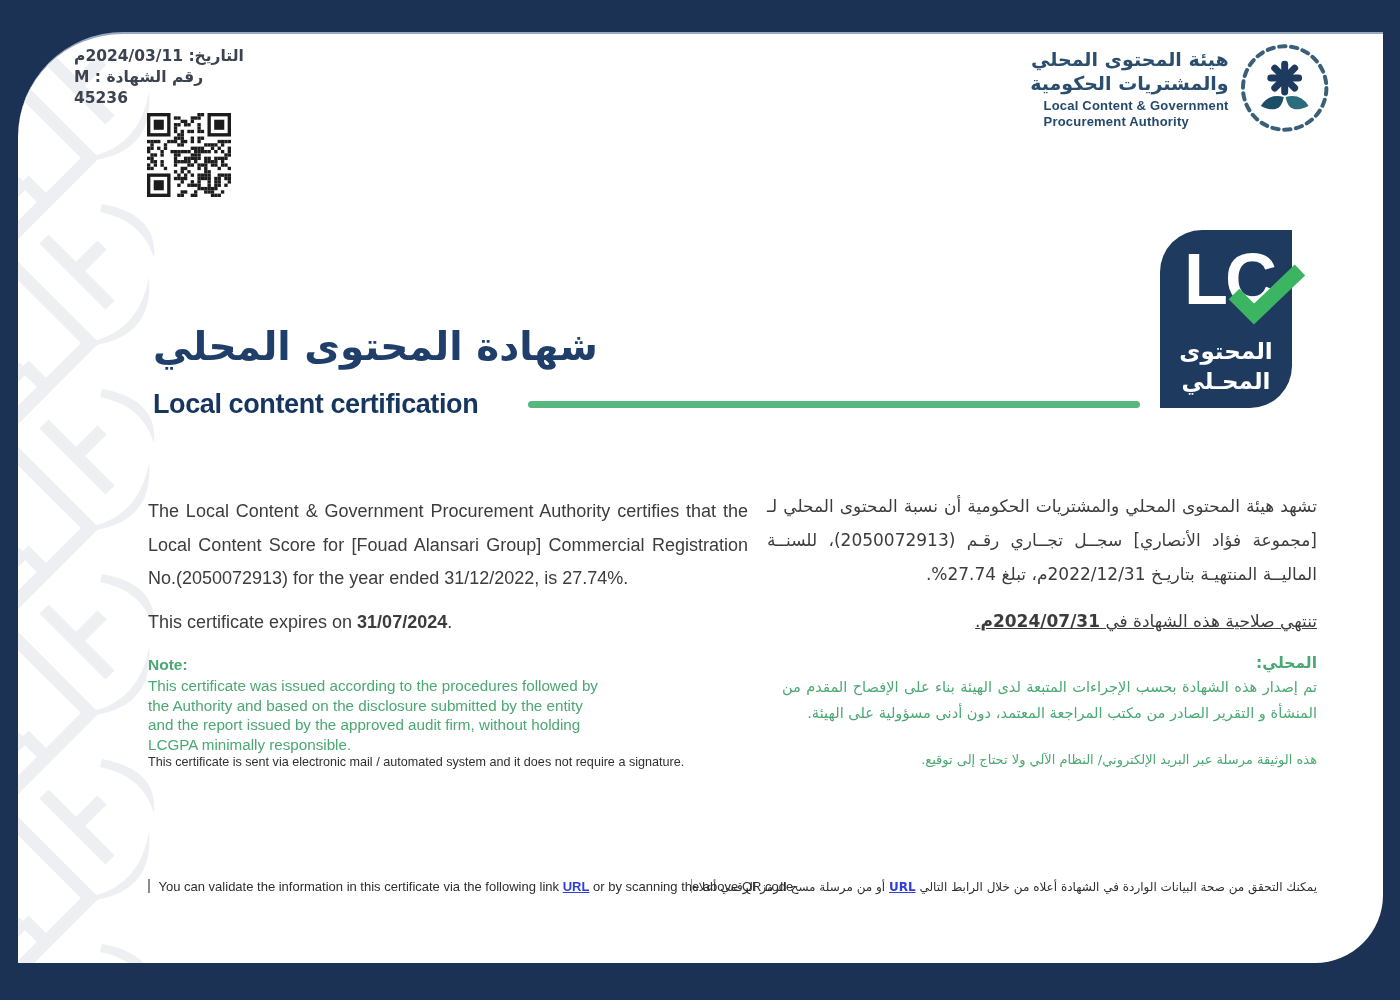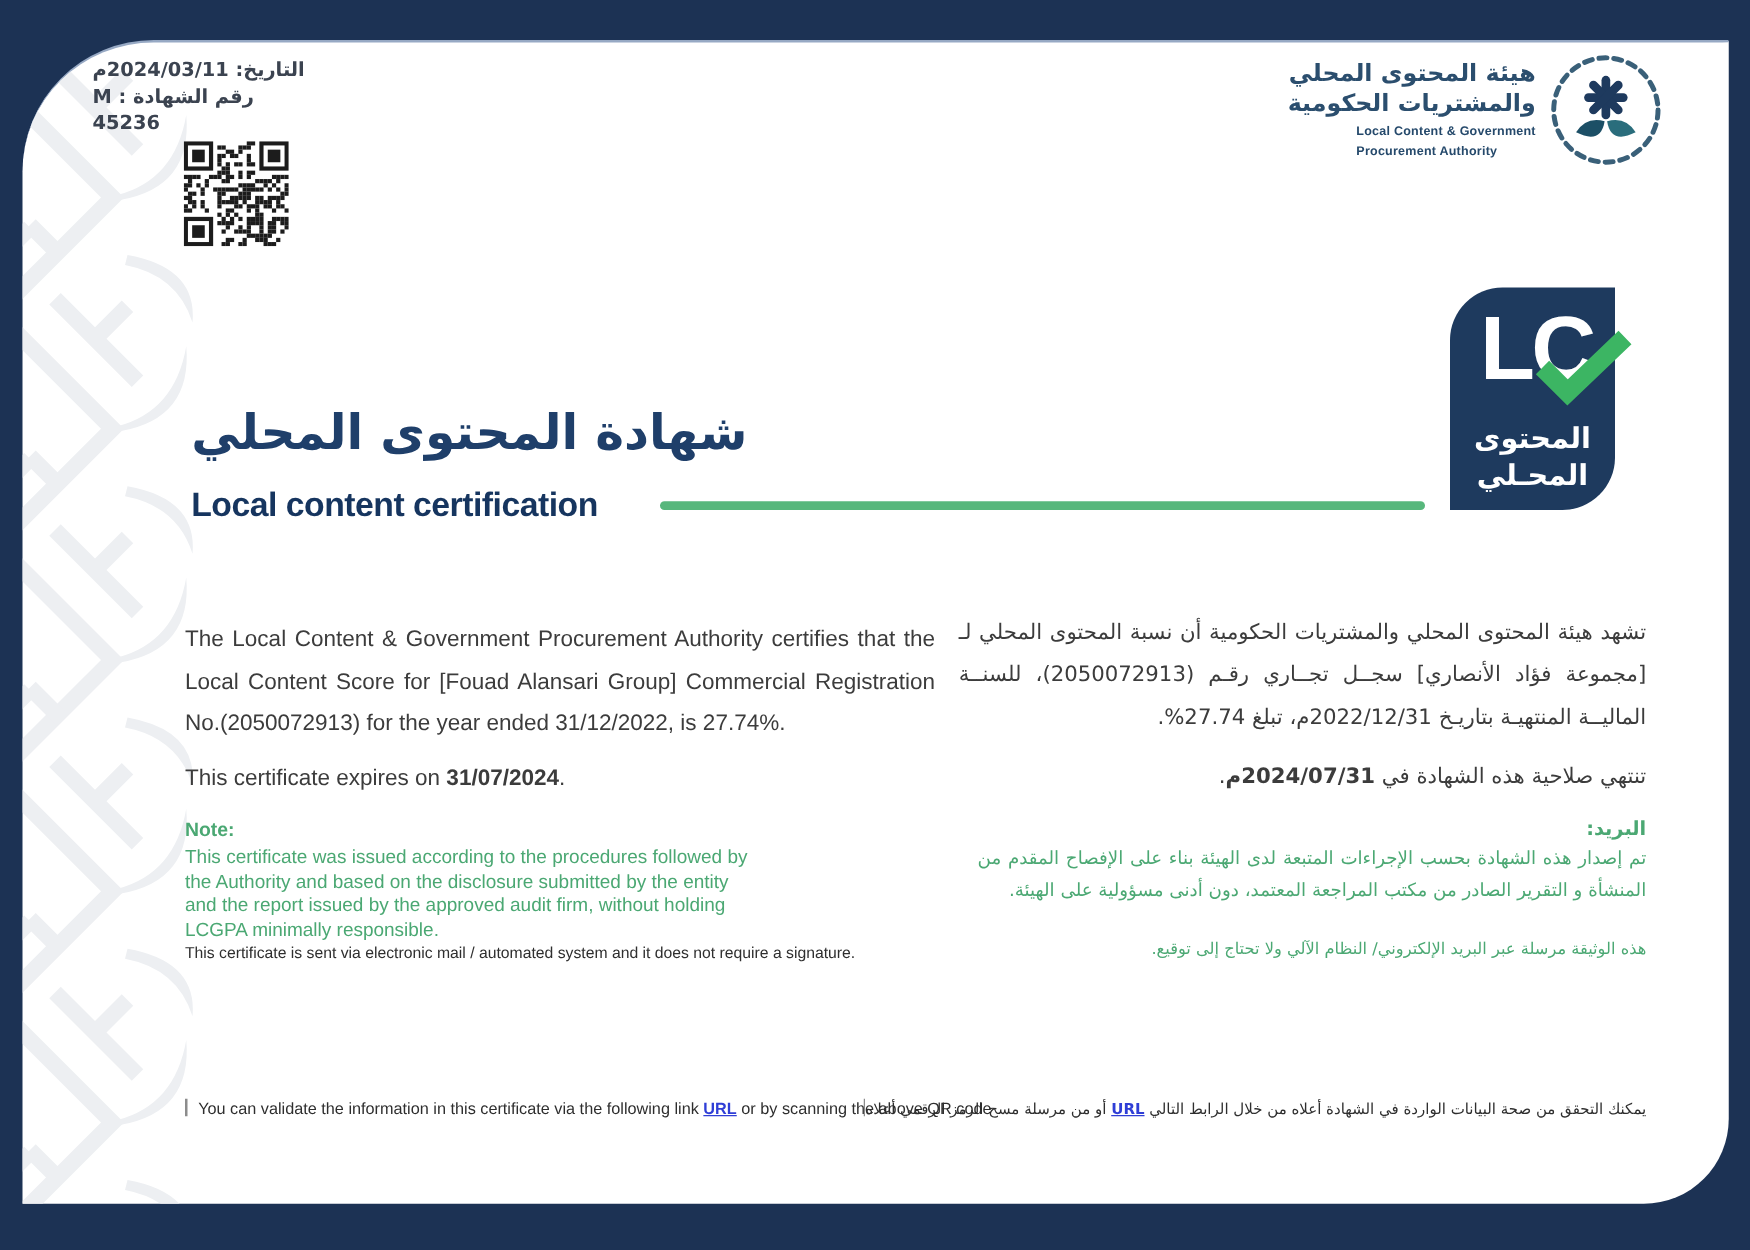--- a/index.html
+++ b/index.html
@@ -18,21 +18,21 @@
   
   .issue-block{
     position:absolute;left:56px;top:12px;width:186px;direction:rtl;text-align:left;
     font-family:"DejaVu Sans",sans-serif;font-size:15.5px;font-weight:700;color:#3b4350;line-height:21px;
   }
   .qr-wrap{position:absolute;left:129px;top:79px;width:84px;height:84px;}
   
   .authority{position:absolute;left:1000px;top:8px;width:312px;display:flex;align-items:flex-start;}
   .authority-text{width:212px;text-align:right;padding-top:6px;}
   .authority-ar{font-family:"DejaVu Sans",sans-serif;font-weight:700;color:#2b4e6e;font-size:19px;line-height:23.5px;}
-  .authority-en{display:inline-block;text-align:left;font-weight:700;color:#25496b;font-size:10px;line-height:16px;letter-spacing:.2px;margin-top:3px;}
+  .authority-en{display:inline-block;text-align:left;font-weight:700;color:#25496b;font-size:13px;line-height:16px;letter-spacing:.2px;margin-top:3px;}
   .emblem{margin-left:10px;}
   
   .lc-badge{
     position:absolute;left:1142px;top:196px;width:132px;height:178px;
     background:#1e3a5e;border-radius:42px 0 42px 0;
   }
   .lc-initials{
     position:absolute;left:24px;top:14px;color:#ffffff;
     font-weight:700;font-size:72px;letter-spacing:-3px;line-height:70px;
   }
@@ -49,21 +49,21 @@
   
   .cert-en{
     position:absolute;left:130px;top:443px;width:600px;
     font-size:18px;line-height:33.5px;color:#3c3c3c;text-align:justify;
   }
   .expiry-en{position:absolute;left:130px;top:560px;font-size:18px;color:#3c3c3c;}
   .cert-ar{
     position:absolute;right:66px;top:438px;width:550px;direction:rtl;
     font-family:"DejaVu Sans",sans-serif;font-size:17px;line-height:34px;color:#3c3c3c;text-align:justify;
   }
-  .expiry-ar{position:absolute;right:66px;top:560px;direction:rtl;font-family:"DejaVu Sans",sans-serif;font-size:17px;color:#3c3c3c;}
+  .expiry-ar{position:absolute;right:66px;top:560px;direction:rtl;font-family:"DejaVu Sans",sans-serif;font-size:17px;color:#3c3c3c;text-decoration:underline;}
   .bold{font-weight:700;}
   
   .note-en{position:absolute;left:130px;top:622px;width:458px;color:#4ba873;}
   .note-en .note-label{font-weight:700;font-size:15.5px;margin-bottom:2px;}
   .note-en .note-text{font-size:15.2px;line-height:19.5px;}
   .disclaimer-en{position:absolute;left:130px;top:721px;font-size:12.6px;color:#2f2f2f;}
   .note-ar{position:absolute;right:66px;top:620px;width:535px;direction:rtl;color:#4ba873;font-family:"DejaVu Sans",sans-serif;}
   .note-ar .note-label{font-weight:700;font-size:15.5px;margin-bottom:2px;}
   .note-ar .note-text{font-size:14.6px;line-height:26px;text-align:justify;}
   .disclaimer-ar{position:absolute;right:66px;top:718px;direction:rtl;font-family:"DejaVu Sans",sans-serif;font-size:13px;color:#4ba873;}
@@ -371,21 +371,21 @@
   <p class="cert-ar">تشهد هيئة المحتوى المحلي والمشتريات الحكومية أن نسبة المحتوى المحلي لـ [مجموعة فؤاد الأنصاري] سجــل تجــاري رقـم (2050072913)، للسنــة الماليــة المنتهيـة بتاريـخ 2022/12/31م، تبلغ 27.74%.</p>
   <p class="expiry-ar"><span>تنتهي صلاحية هذه الشهادة في </span><span class="bold">2024/07/31م</span><span>.</span></p>
 
   <div class="note-en">
     <div class="note-label">Note:</div>
     <div class="note-text">This certificate was issued according to the procedures followed by the Authority and based on the disclosure submitted by the entity and the report issued by the approved audit firm, without holding LCGPA minimally responsible.</div>
   </div>
   <div class="disclaimer-en">This certificate is sent via electronic mail / automated system and it does not require a signature.</div>
 
   <div class="note-ar">
-    <div class="note-label">البريد:</div>
+    <div class="note-label">المحلي:</div>
     <div class="note-text">تم إصدار هذه الشهادة بحسب الإجراءات المتبعة لدى الهيئة بناء على الإفصاح المقدم من المنشأة و التقرير الصادر من مكتب المراجعة المعتمد، دون أدنى مسؤولية على الهيئة.</div>
   </div>
   <div class="disclaimer-ar">هذه الوثيقة مرسلة عبر البريد الإلكتروني/ النظام الآلي ولا تحتاج إلى توقيع.</div>
 
   <div class="footer-en"><span class="vbar"></span><span>You can validate the information in this certificate via the following link </span><a class="url-link">URL</a><span> or by scanning the above QR code</span></div>
 
   <div class="footer-ar"><span>يمكنك التحقق من صحة البيانات الواردة في الشهادة أعلاه من خلال الرابط التالي </span><a class="url-link">URL</a><span> أو من مرسلة مسح الرمز الرقمي أعلاه</span><span class="vbar"></span></div>
 
 </div>
 

